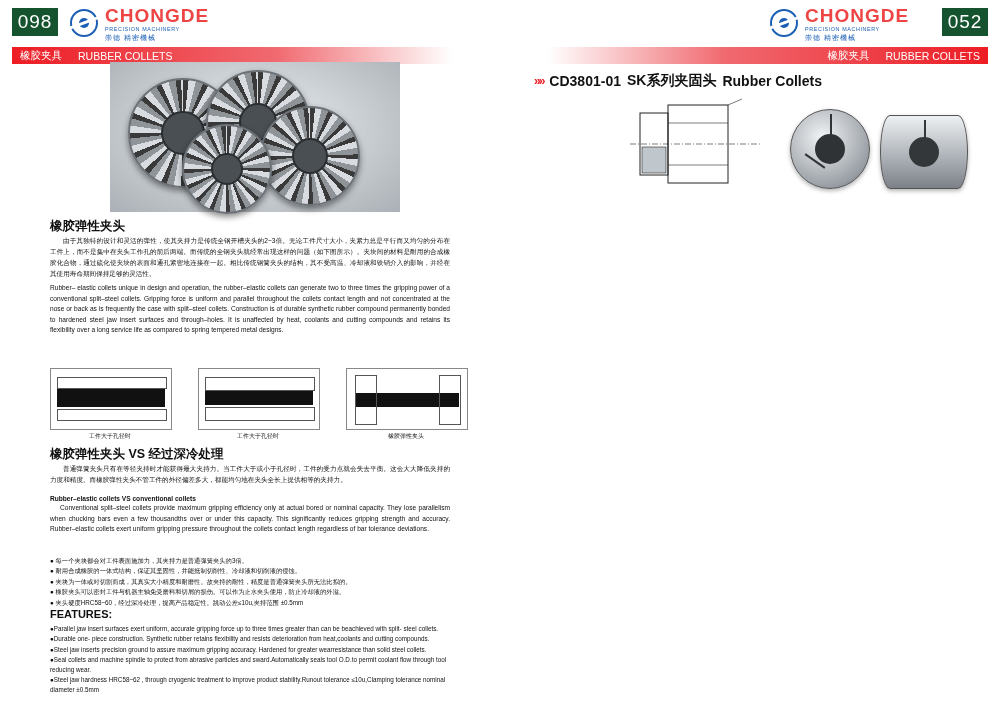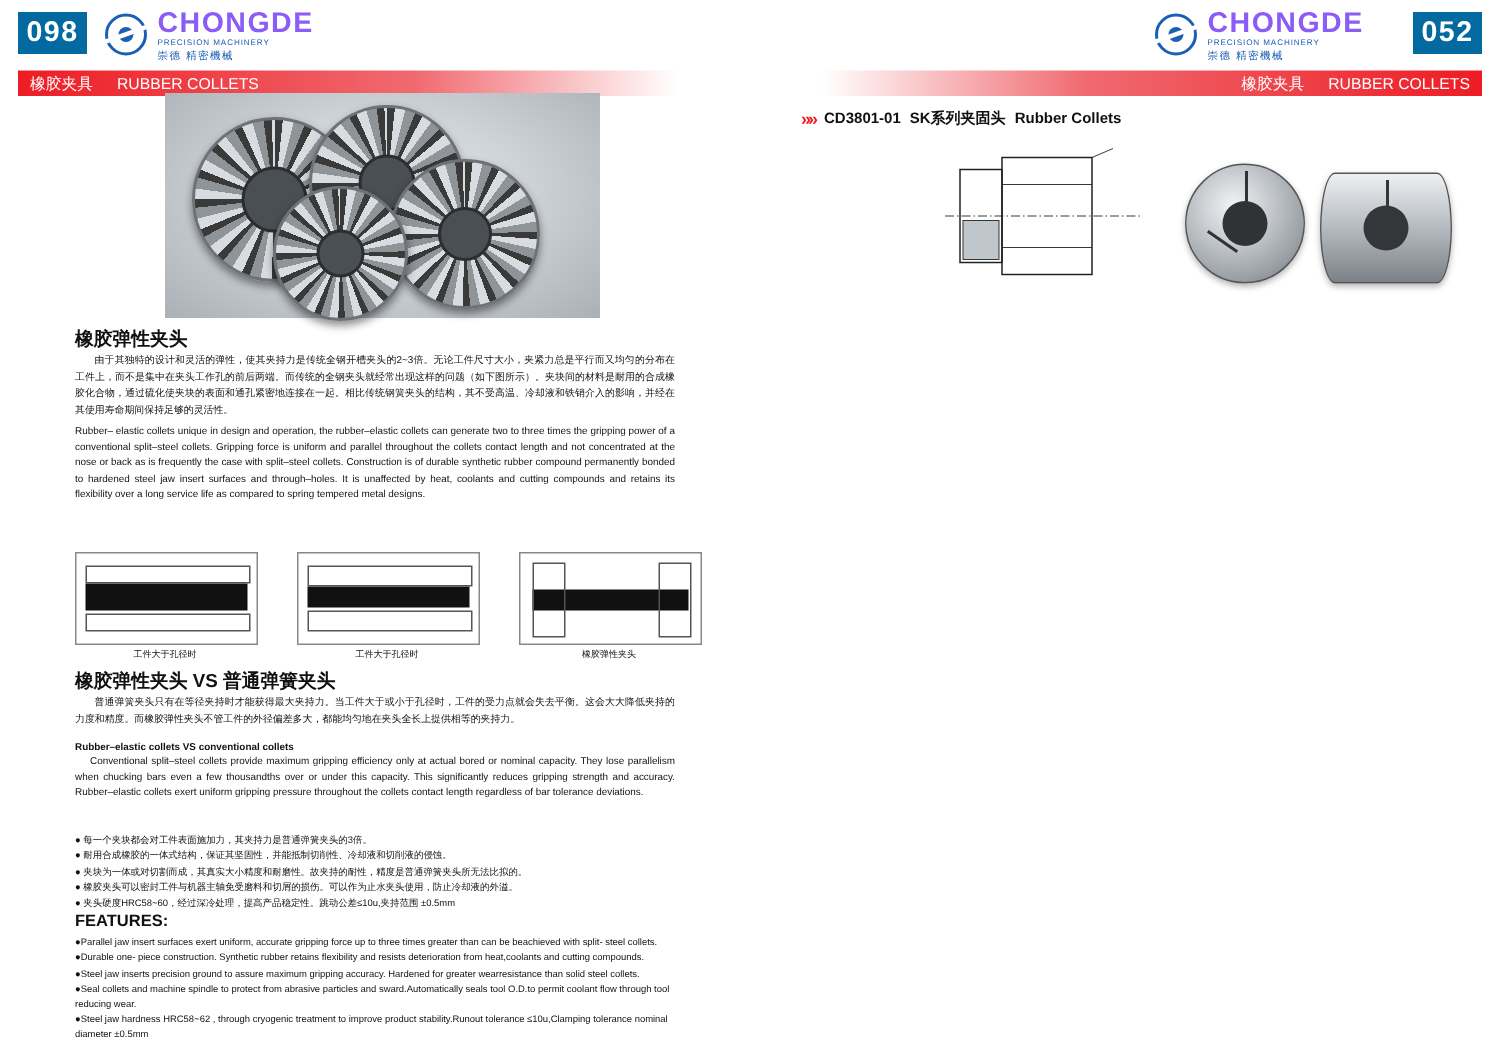--- a/index.html
+++ b/index.html
@@ -12,37 +12,37 @@
     position:relative;
   }
   .page{position:absolute;top:0;left:0;width:1000px;height:707px;}
   .left-page{position:absolute;left:0;top:0;width:500px;height:707px;background:#fff;}
   .right-page{position:absolute;left:500px;top:0;width:500px;height:707px;background:#fff;}
 
   
   .hdr{position:absolute;top:0;left:0;width:100%;height:44px;}
   .pagenum{
     position:absolute;top:8px;width:46px;height:28px;
-    background:#0369a1;color:#fff;font-size:19px;font-weight:bold;
+    background:#14532d;color:#fff;font-size:19px;font-weight:normal;
     display:flex;align-items:center;justify-content:center;letter-spacing:1px;
   }
   .logo-wrap{position:absolute;top:6px;display:flex;align-items:center;gap:5px;}
   .logo-mark{width:30px;height:30px;position:relative;}
   .logo-mark .ring{
     position:absolute;left:0;top:0;width:28px;height:28px;border-radius:50%;
     border:2.5px solid #1a5fb4;box-sizing:border-box;
   }
   .logo-mark .ring:after{
     content:"";position:absolute;left:7px;top:7px;width:10px;height:10px;border-radius:50%;
     background:#1a5fb4;
   }
   .logo-mark .bar{
     position:absolute;left:-2px;top:12px;width:34px;height:3px;background:#fff;transform:rotate(-20deg);
   }
-  .logo-txt .brand{font-size:19px;font-weight:bold;color:#8b5cf6;letter-spacing:1px;line-height:1;}
+  .logo-txt .brand{font-size:19px;font-weight:bold;color:#ef4444;letter-spacing:1px;line-height:1;}
   .logo-txt .sub{font-size:5.4px;color:#1a5fb4;letter-spacing:.6px;line-height:1.5;}
   .logo-txt .cn{font-size:7px;color:#1a5fb4;letter-spacing:1px;line-height:1.3;}
 
   .titlebar{
     position:absolute;height:17px;
     background:linear-gradient(to right,#ed1c24,#f06a70 60%,#ffffff);
     color:#fff;font-size:10.5px;display:flex;align-items:center;
   }
   .titlebar.rtl{background:linear-gradient(to left,#ed1c24,#f06a70 60%,#ffffff);justify-content:flex-end;}
   .titlebar span{padding:3px 8px;white-space:nowrap;}
@@ -68,21 +68,21 @@
   .sec{position:absolute;}
 
   .diagram-box{position:absolute;border:1px solid #888;background:#fff;}
   .dlabel{position:absolute;font-size:6px;color:#111;text-align:center;width:120px;}
 
   .bullets p{font-size:6.3px;line-height:1.5;margin:0 0 1px 0;}
   .bullets .dot{color:#111;}
 
   
   .chev{color:#ed1c24;font-weight:bold;font-size:12px;letter-spacing:-2px;}
-  .sec-title{font-size:10px;font-weight:bold;color:#111;}
+  .sec-title{font-size:14px;font-weight:bold;color:#111;}
 </style>
 </head>
 <body>
 
 <div class="page">
 
   <div class="left-page">
 
     <div class="hdr">
       <div class="pagenum" style="left:12px;">098</div>
@@ -143,21 +143,21 @@
     <div class="diagram-box" style="left:346px;top:368px;width:120px;height:60px;">
       <div style="position:absolute;left:8px;top:24px;width:104px;height:14px;background:#111;"></div>
       <div style="position:absolute;left:8px;top:6px;width:20px;height:48px;border:1px solid #555;"></div>
       <div style="position:absolute;left:92px;top:6px;width:20px;height:48px;border:1px solid #555;"></div>
     </div>
     <div class="dlabel" style="left:50px;top:432px;">工件大于孔径时</div>
     <div class="dlabel" style="left:198px;top:432px;">工件大于孔径时</div>
     <div class="dlabel" style="left:346px;top:432px;">橡胶弹性夹头</div>
 
     <div class="sec" style="left:50px;top:446px;width:400px;">
-      <p class="h-cn">橡胶弹性夹头 VS 普通弹簧夹头</p>
+      <p class="h-cn">橡胶弹性夹头 VS 经过深冷处理</p>
     </div>
     <div class="sec" style="left:50px;top:464px;width:400px;">
       <p class="p-cn" style="text-indent:13px;">普通弹簧夹头只有在等径夹持时才能获得最大夹持力。当工件大于或小于孔径时，工件的受力点就会失去平衡。这会大大降低夹持的力度和精度。而橡胶弹性夹头不管工件的外径偏差多大，都能均匀地在夹头全长上提供相等的夹持力。</p>
     </div>
     <div class="sec" style="left:50px;top:494px;width:400px;">
       <p class="p-en" style="font-weight:bold;">Rubber–elastic collets VS conventional collets</p>
     </div>
     <div class="sec" style="left:50px;top:503px;width:400px;">
       <p class="p-en" style="text-indent:10px;">Conventional split–steel collets provide maximum gripping efficiency only at actual bored or nominal capacity. They lose parallelism when chucking bars even a few thousandths over or under  this capacity. This significantly reduces gripping strength and accuracy. Rubber–elastic collets exert uniform gripping pressure throughout the collets contact length regardless of bar tolerance  deviations.</p>
     </div>

